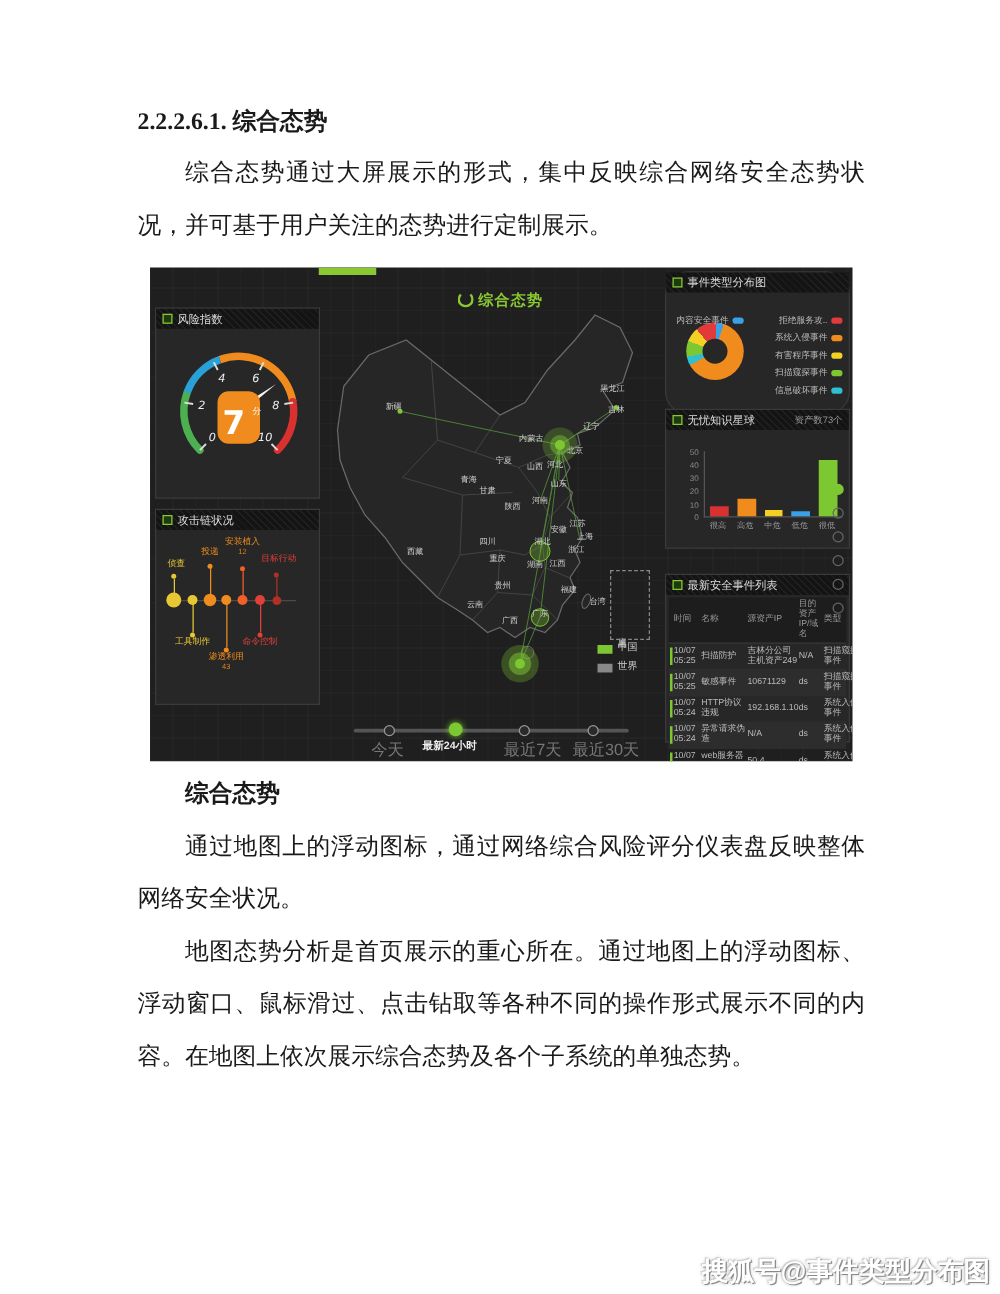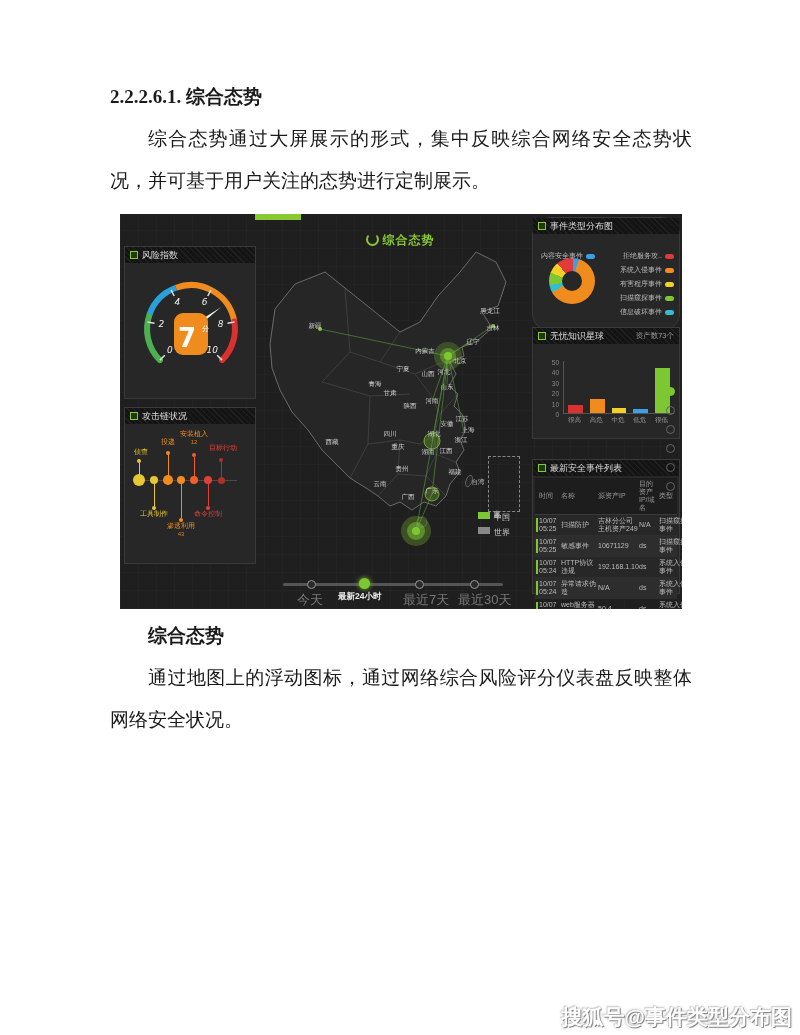--- a/index.html
+++ b/index.html
@@ -70,21 +70,21 @@
   .trow.hdr{color:#999;background:#1d1d1d;border-bottom:1px solid #3a3a3a;}
   .trow:not(.hdr)::before{content:'';position:absolute;left:1px;top:3px;bottom:3px;width:2px;background:#7dc832;}
   .trow:not(.hdr):nth-child(odd){background:#2d2d2d;}
 
   
   .map{position:absolute;left:130px;top:30px;width:295px;height:340px;}
   .mlbl{position:absolute;color:#cfcfcf;font-size:6.5px;white-space:nowrap;transform:translate(-50%,-50%);}
   .inset{position:absolute;left:238px;top:212px;width:30px;height:54px;border:1px dashed #888;}
   .inset span{position:absolute;left:3px;bottom:2px;writing-mode:vertical-rl;font-size:6px;color:#aaa;letter-spacing:1px;}
   .mleg{position:absolute;left:228px;top:268px;color:#ccc;font-size:8px;}
-  .mleg .it{display:flex;align-items:flex-start;gap:4px;margin-bottom:4px;font-family:Liberation Serif, serif;}
+  .mleg .it{display:flex;align-items:flex-end;gap:4px;margin-bottom:4px;font-family:Liberation Serif, serif;}
   .mleg .swa{width:12px;height:7px;}
 
   
   .track{position:absolute;left:163px;top:369px;width:220px;height:3px;background:#555;border-radius:2px;}
   .knob{position:absolute;top:-3px;width:7px;height:7px;border:1px solid #999;border-radius:50%;background:#2a2a2a;}
   .knob.sel{width:11px;height:11px;top:-5px;border:none;background:#7dc832;box-shadow:0 0 5px #7dc832;}
   .tl-lbl{position:absolute;top:377px;font-size:13px;color:#777;}
   .tl-lbl.sel{color:#eee;font-weight:bold;font-size:8.5px;}
 
   
@@ -405,16 +405,17 @@
         <div class="knob" style="left:187px;"></div>
       </div>
       <span class="tl-lbl" style="left:177px;">今天</span>
       <span class="tl-lbl sel" style="left:218px;">最新24小时</span>
       <span class="tl-lbl" style="left:283px;">最近7天</span>
       <span class="tl-lbl" style="left:338px;">最近30天</span>
     </div>
 
     <p class="subhead">综合态势</p>
     <p class="body">通过地图上的浮动图标，通过网络综合风险评分仪表盘反映整体网络安全状况。</p>
+    <p class="body">地图态势分析是首页展示的重心所在。通过地图上的浮动图标、浮动窗口、鼠标滑过、点击钻取等各种不同的操作形式展示不同的内容。在地图上依次展示综合态势及各个子系统的单独态势。</p>
   </div>
 
   <div class="watermark">搜狐号@事件类型分布图</div>
 </div>
 
 </body></html>

